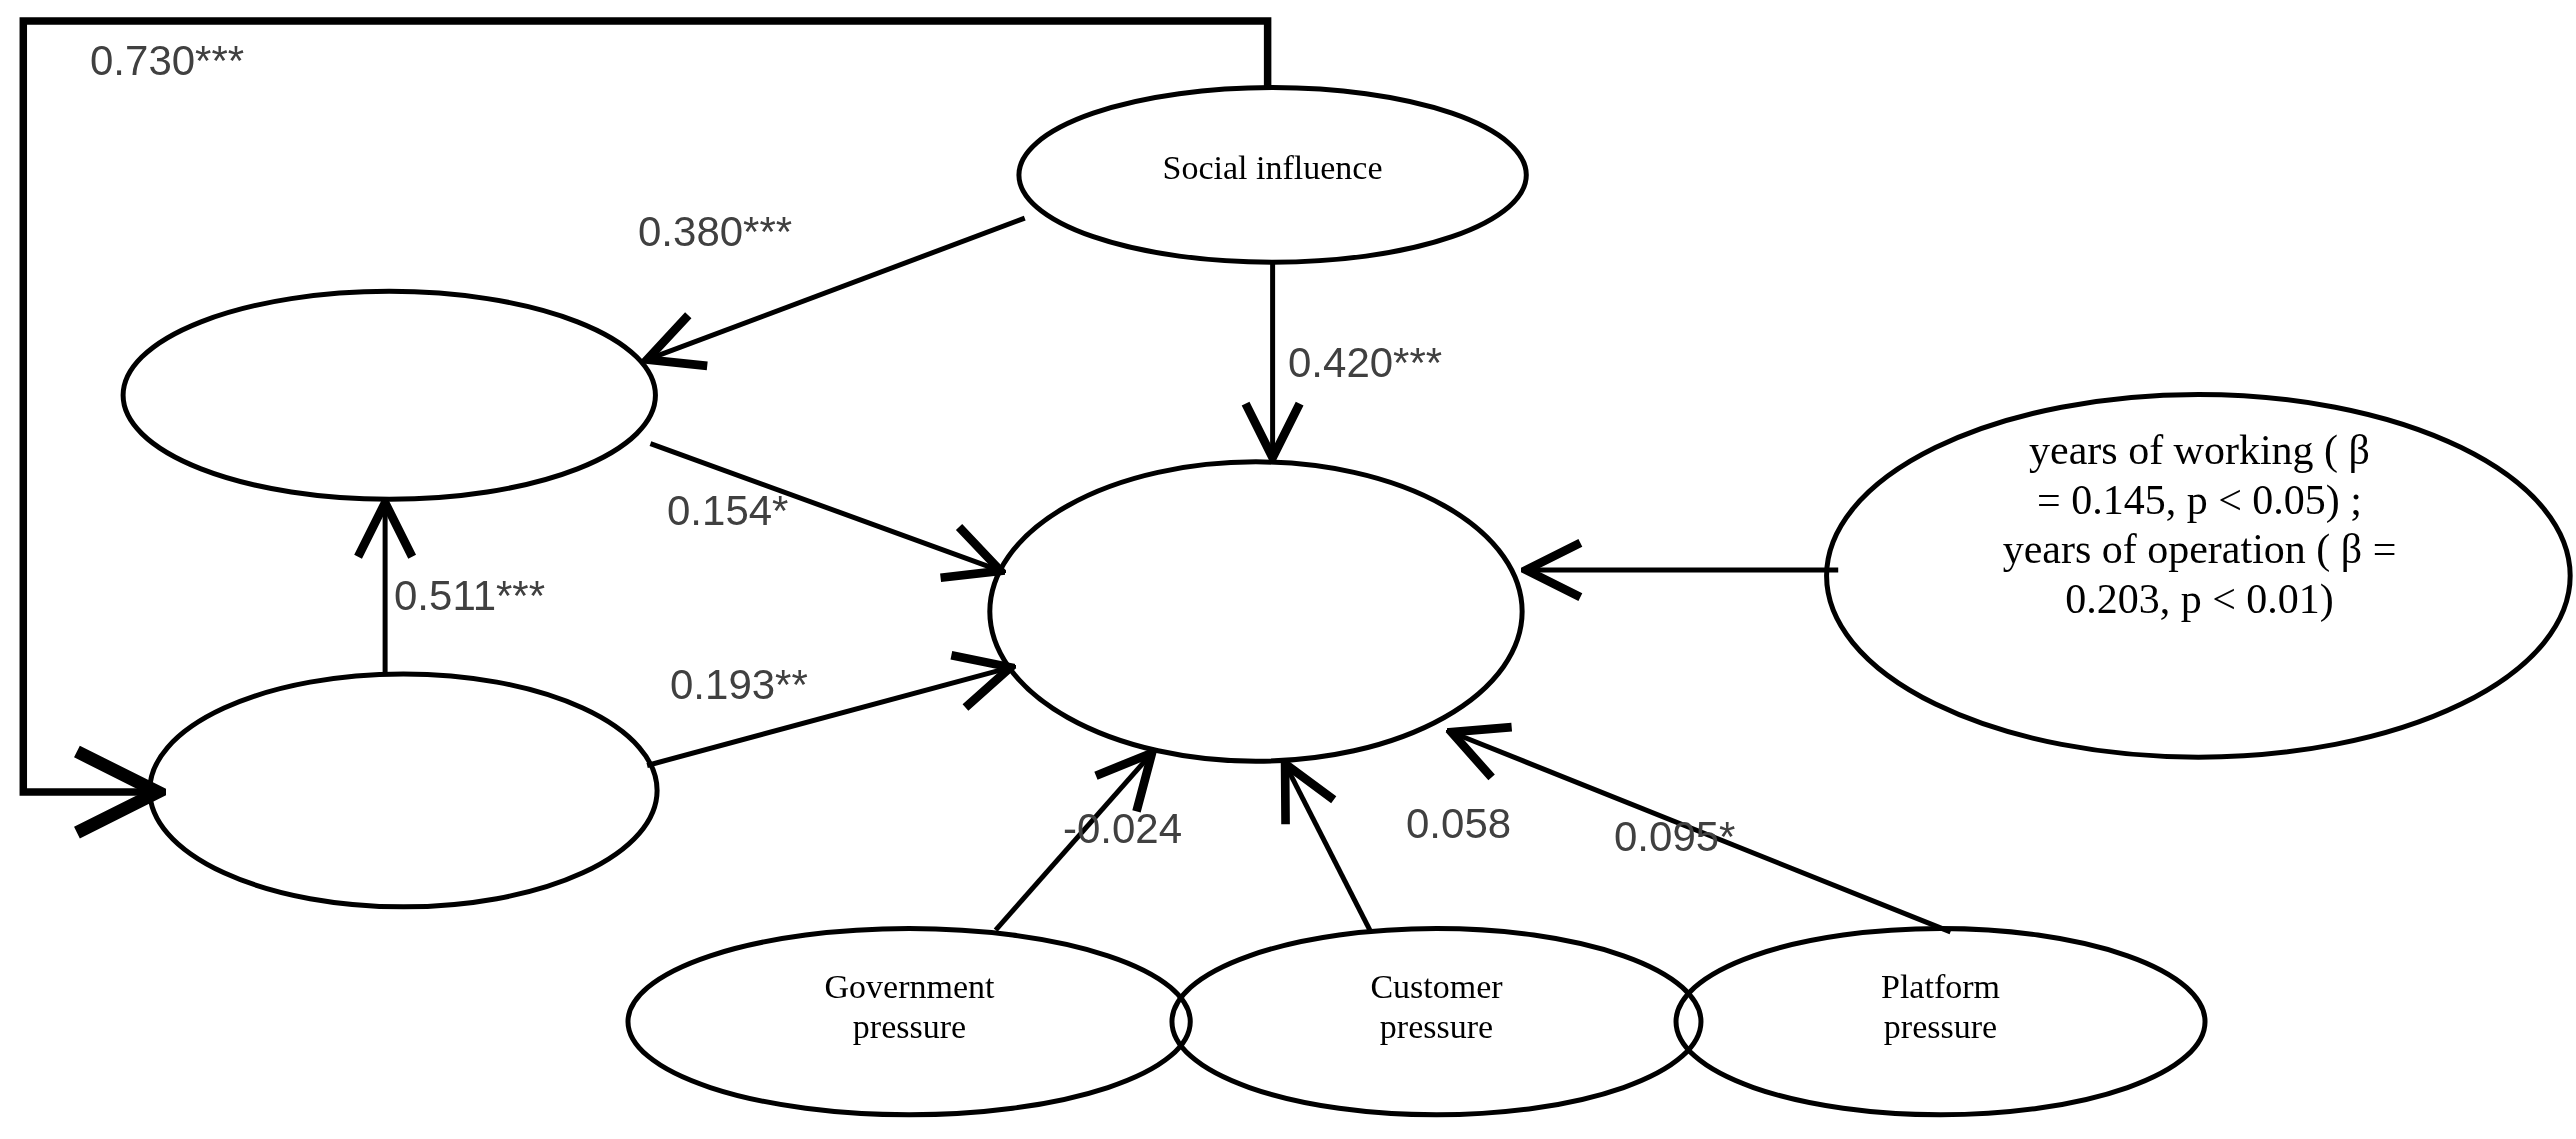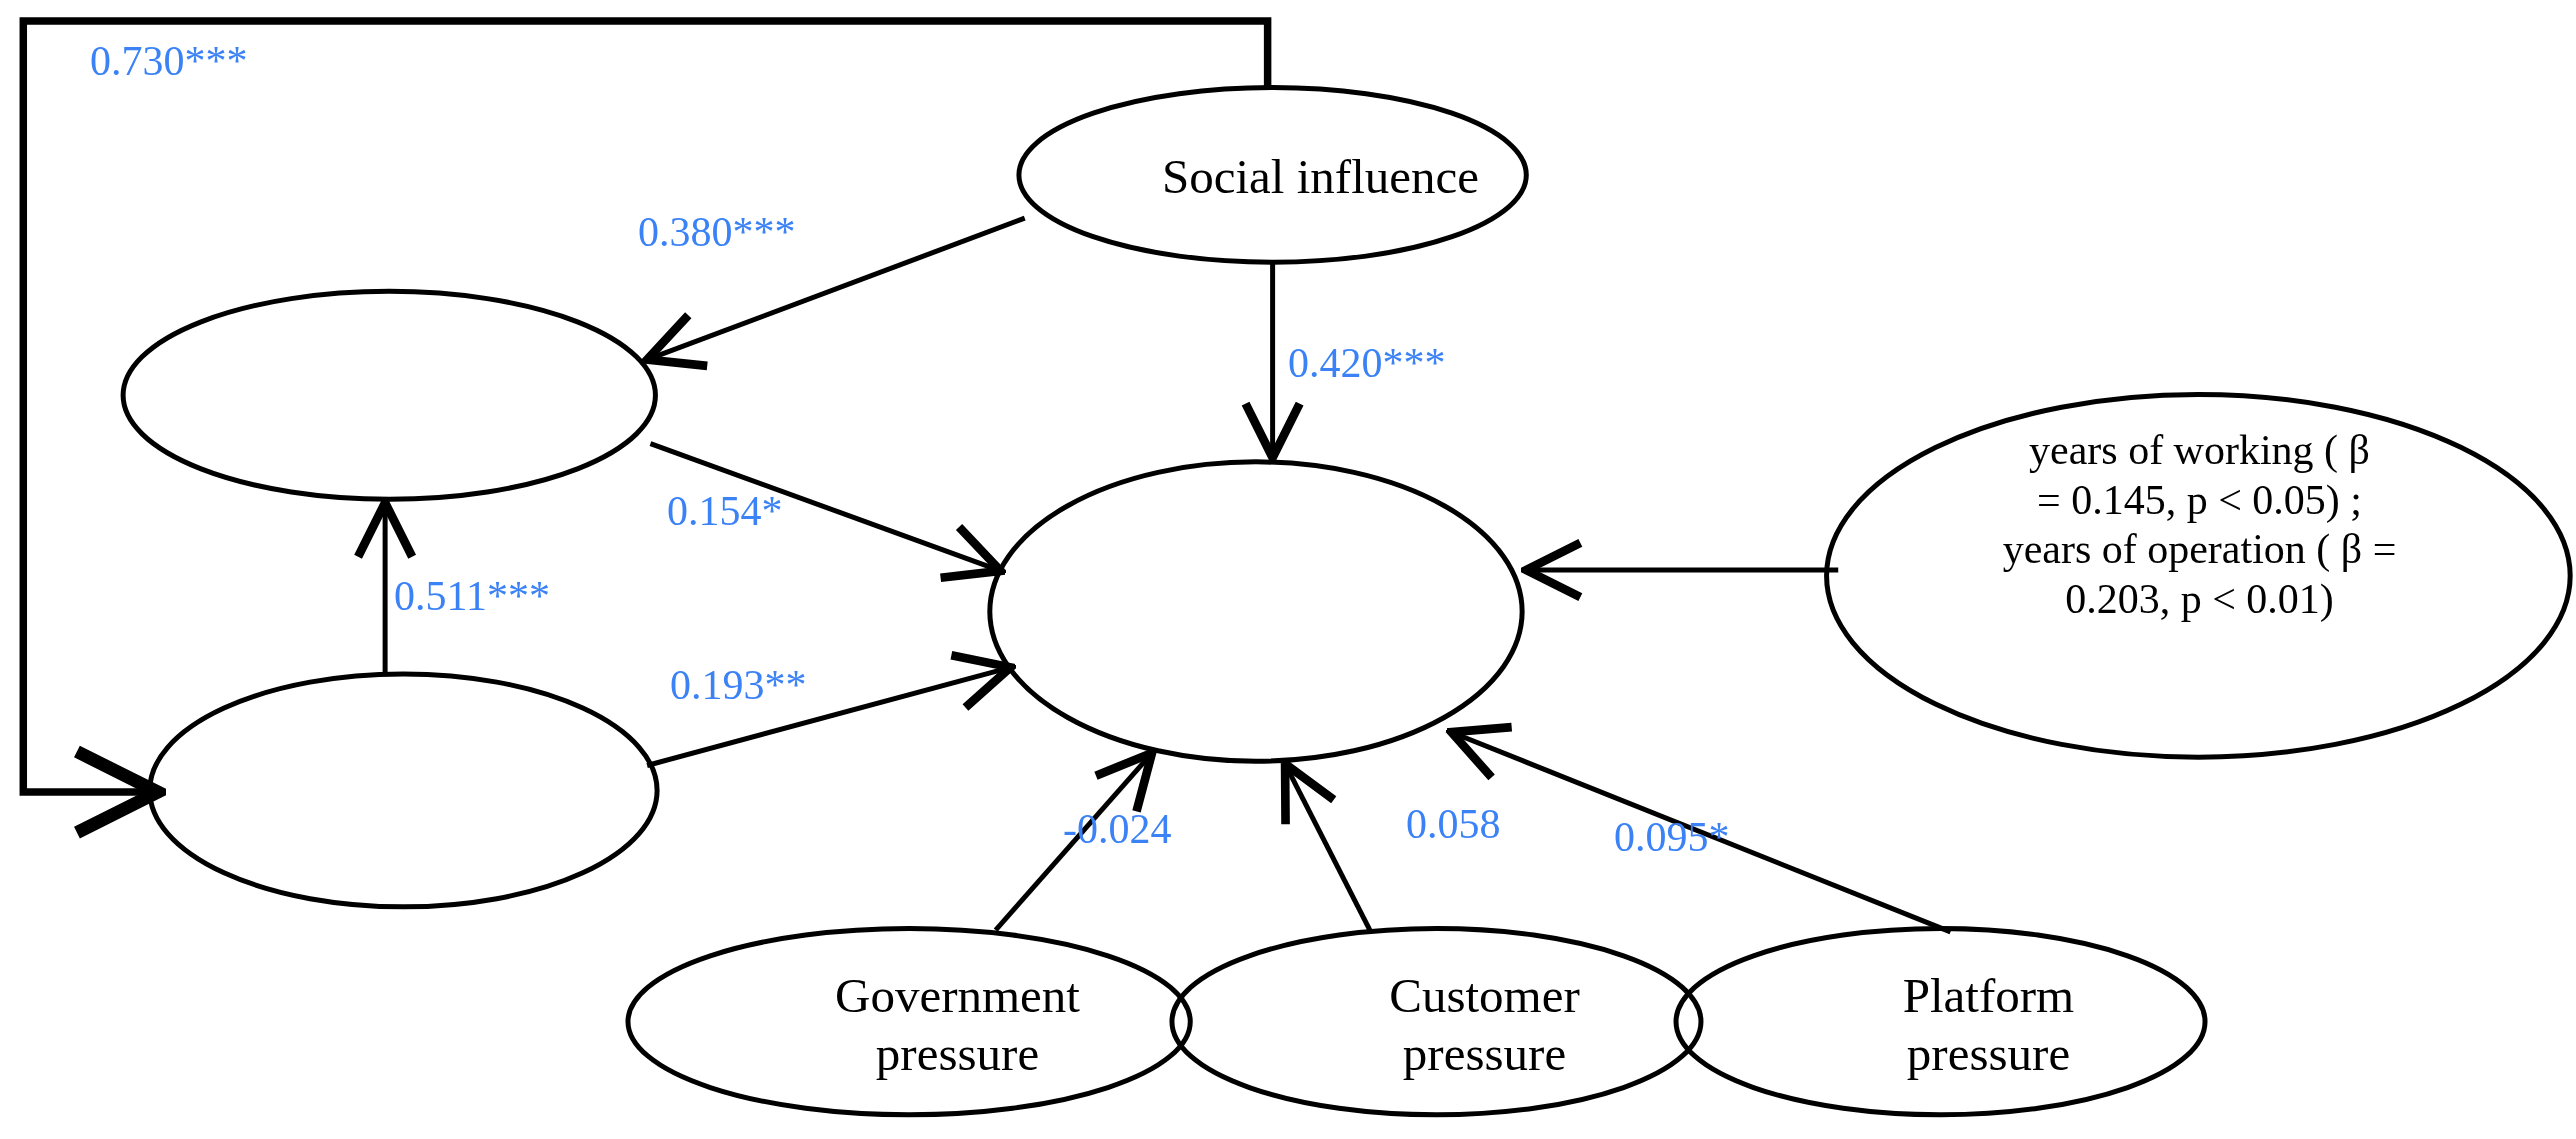--- a/index.html
+++ b/index.html
@@ -10,25 +10,25 @@
     position:absolute;
     text-align:center;
     font-family:"Liberation Serif", serif;
     color:#000000;
     line-height:1.18;
     pointer-events:none;
     white-space:pre-line;
   }
   .edge-label{
     position:absolute;
-    font-family:Liberation Serif, serif;
-    color:#3b82f6;
+    font-family:Liberation Sans, sans-serif;
+    color:#404040;
     white-space:nowrap;
   }
-  .fs-node{font-size:49px;margin-left:48px;}
+  .fs-node{font-size:34px;}
   .fs-node-sm{font-size:42px;}
   .fs-edge{font-size:42px;}
 </style>
 </head>
 <body>
 
 <div id="figure">
 
   <svg viewBox="0 0 3097 1370" xmlns="http://www.w3.org/2000/svg">
     <defs>

